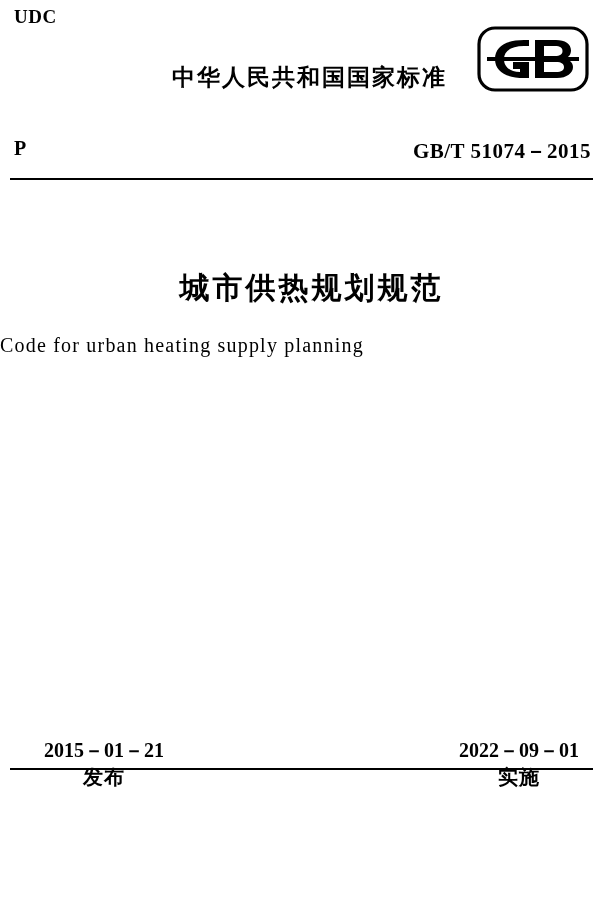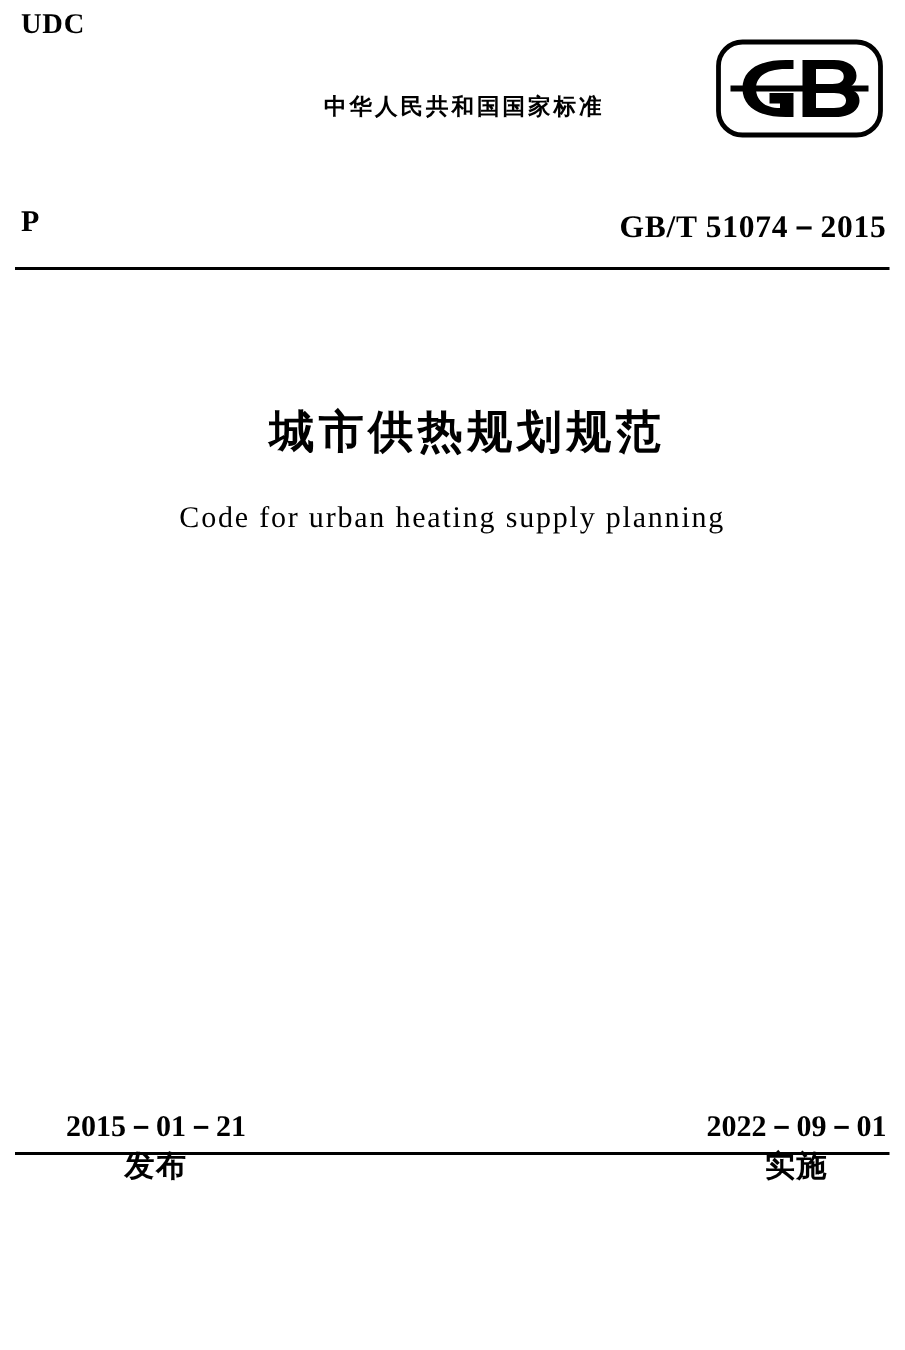--- a/index.html
+++ b/index.html
@@ -45,21 +45,21 @@
 
   
   .std-header {
     position: absolute;
     left: 0;
     right: 0;
     top: 62px;
     text-align: center;
     font-family: "DejaVu Sans", sans-serif;
     font-weight: bold;
-    font-size: 15px;
+    font-size: 23px;
     letter-spacing: 2px;
     padding-left: 16px;
   }
 
   
   .code-row {
     position: absolute;
     left: 0;
     right: 0;
     top: 137px;
@@ -105,31 +105,30 @@
     font-weight: bold;
     font-size: 30px;
     letter-spacing: 3px;
     padding-left: 20px;
   }
   .title-en {
     position: absolute;
     left: 0;
     right: 0;
     top: 334px;
-    text-align: center;
     font-family: "Liberation Serif", serif;
     font-size: 20px;
     letter-spacing: 1.2px;
   }
 
   
   .dates {
     position: absolute;
     left: 0;
-    right: 0;
+    right: 12px;
     top: 714px;
     height: 30px;
     font-weight: bold;
     font-size: 20px;
     font-family: "Liberation Serif", serif;
     text-align: center;
   }
   .dates .issue {
     position: absolute;
     left: 14px;

